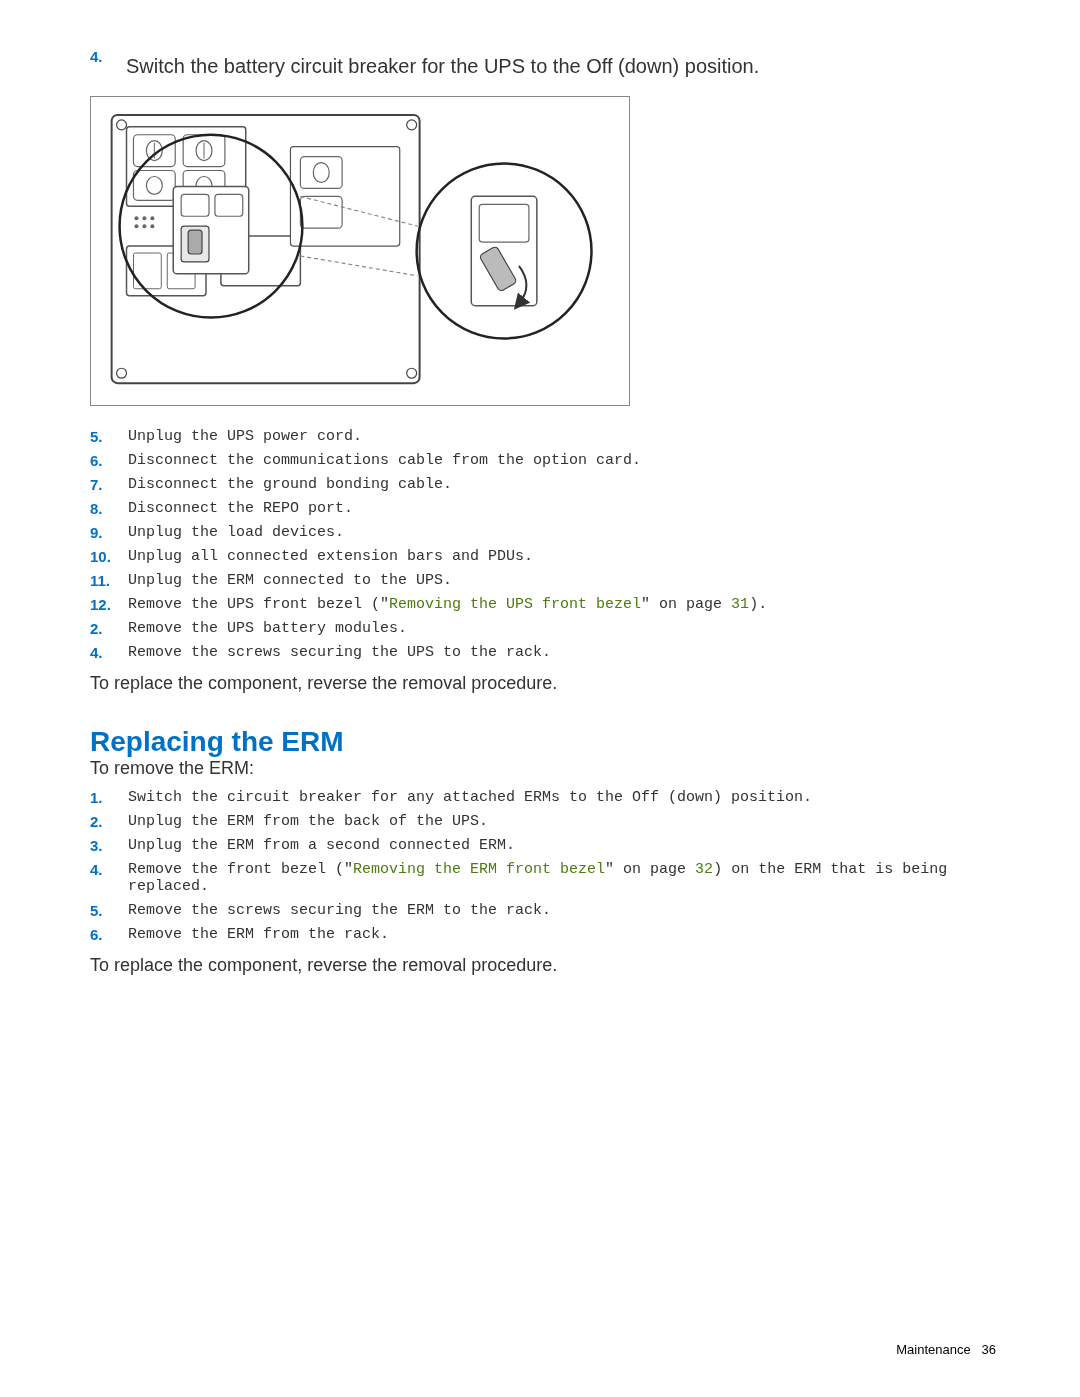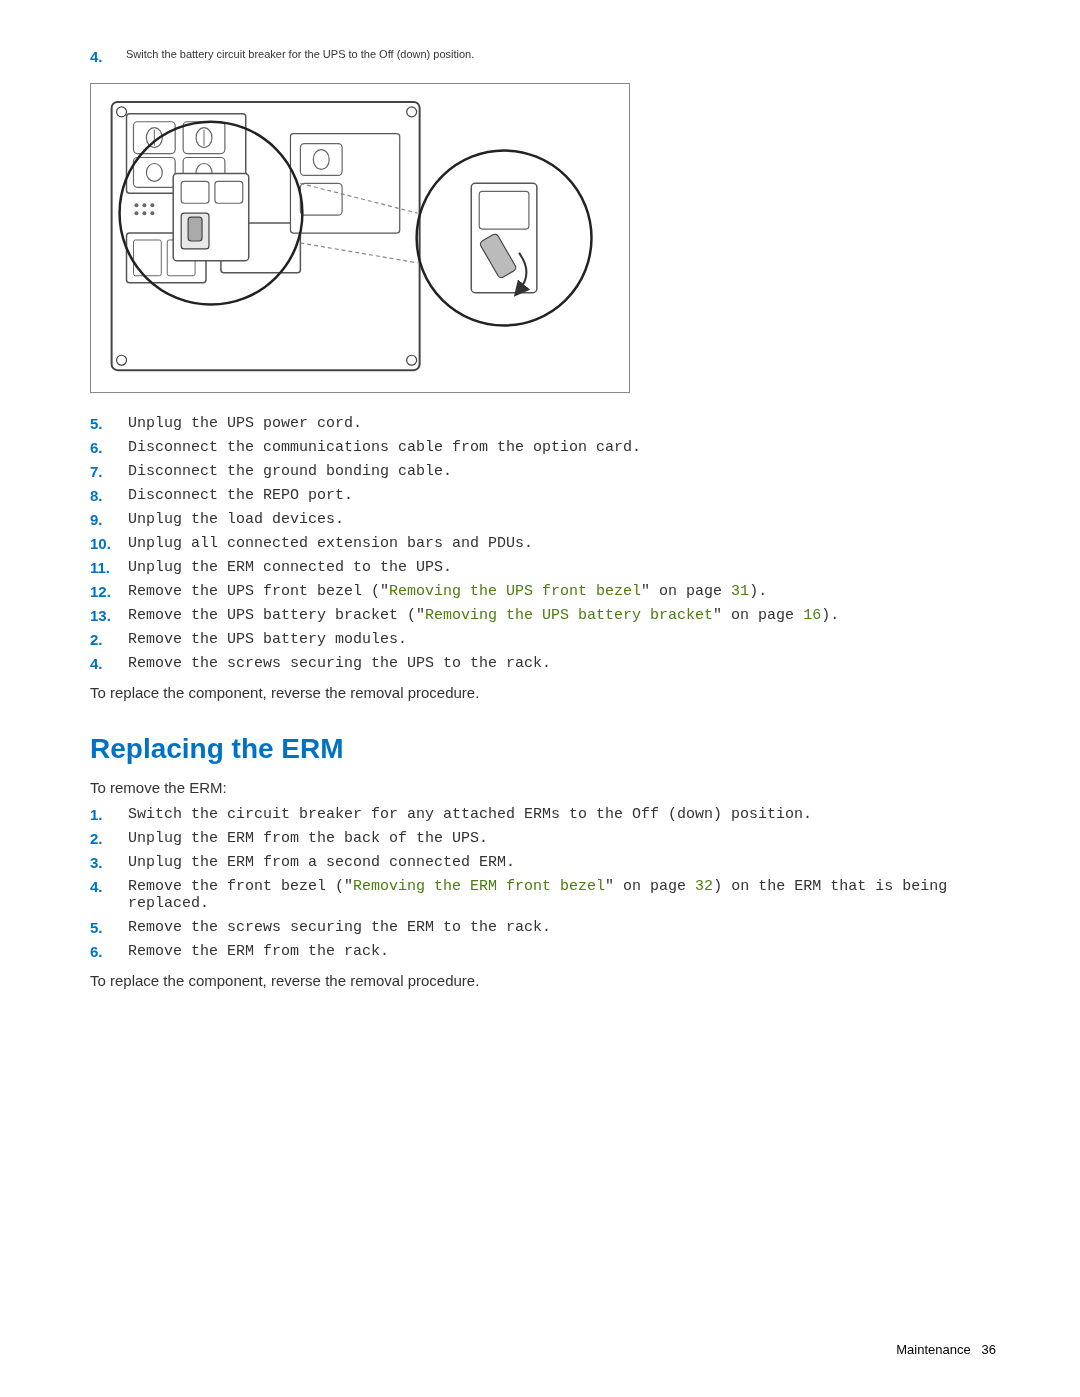--- a/index.html
+++ b/index.html
@@ -18,22 +18,23 @@
       margin-bottom: 16px;
     }
     .step-intro .step-num {
       font-weight: bold;
       color: #0072c6;
       min-width: 32px;
       margin-right: 4px;
       font-size: 15px;
     }
     .step-intro .step-text {
-      font-size: 11px;
+      font-size: 20px;
       color: #333;
+      margin-top: 7px;
     }
     .diagram-container {
       border: 1.5px solid #888;
       margin: 18px 0 22px 0;
       width: 540px;
       height: 310px;
       background: #fff;
       position: relative;
       overflow: hidden;
       display: flex;
@@ -68,25 +69,25 @@
       font-family: Liberation Mono, monospace;
     }
     a.link {
       color: #4d7c0f;
       text-decoration: none;
     }
     .section-heading {
       color: #0072c6;
       font-size: 28px;
       font-weight: bold;
-      margin: 32px 0 14px 0;
+      margin: 32px 0 0 0;
       border-bottom: none;
     }
     .body-text {
-      font-size: 15px;
+      font-size: 18px;
       color: #333;
       margin-bottom: 10px;
     }
     .footer {
       position: absolute;
       bottom: 40px;
       right: 84px;
       font-size: 13px;
       color: #000000;
     }
@@ -196,24 +197,20 @@
   </li>
   <li>
     <span class="num">11.</span>
     <span class="content">Unplug the ERM connected to the UPS.</span>
   </li>
   <li>
     <span class="num">12.</span>
     <span class="content">Remove the UPS front bezel ("<a class="link">Removing the UPS front bezel</a>" on page <a class="link">31</a>).</span>
   </li>
   <li>
-    <span class="num">13.</span>
-    <span class="content">Remove the UPS battery bracket ("<a class="link">Removing the UPS battery bracket</a>" on page <a class="link">16</a>).</span>
-  </li>
-  <li>
     <span class="num">2.</span>
     <span class="content">Remove the UPS battery modules.</span>
   </li>
   <li>
     <span class="num">4.</span>
     <span class="content">Remove the screws securing the UPS to the rack.</span>
   </li>
 </ol>
 
 <p class="body-text" style="margin-top:12px; margin-bottom:28px;">To replace the component, reverse the removal procedure.</p>

